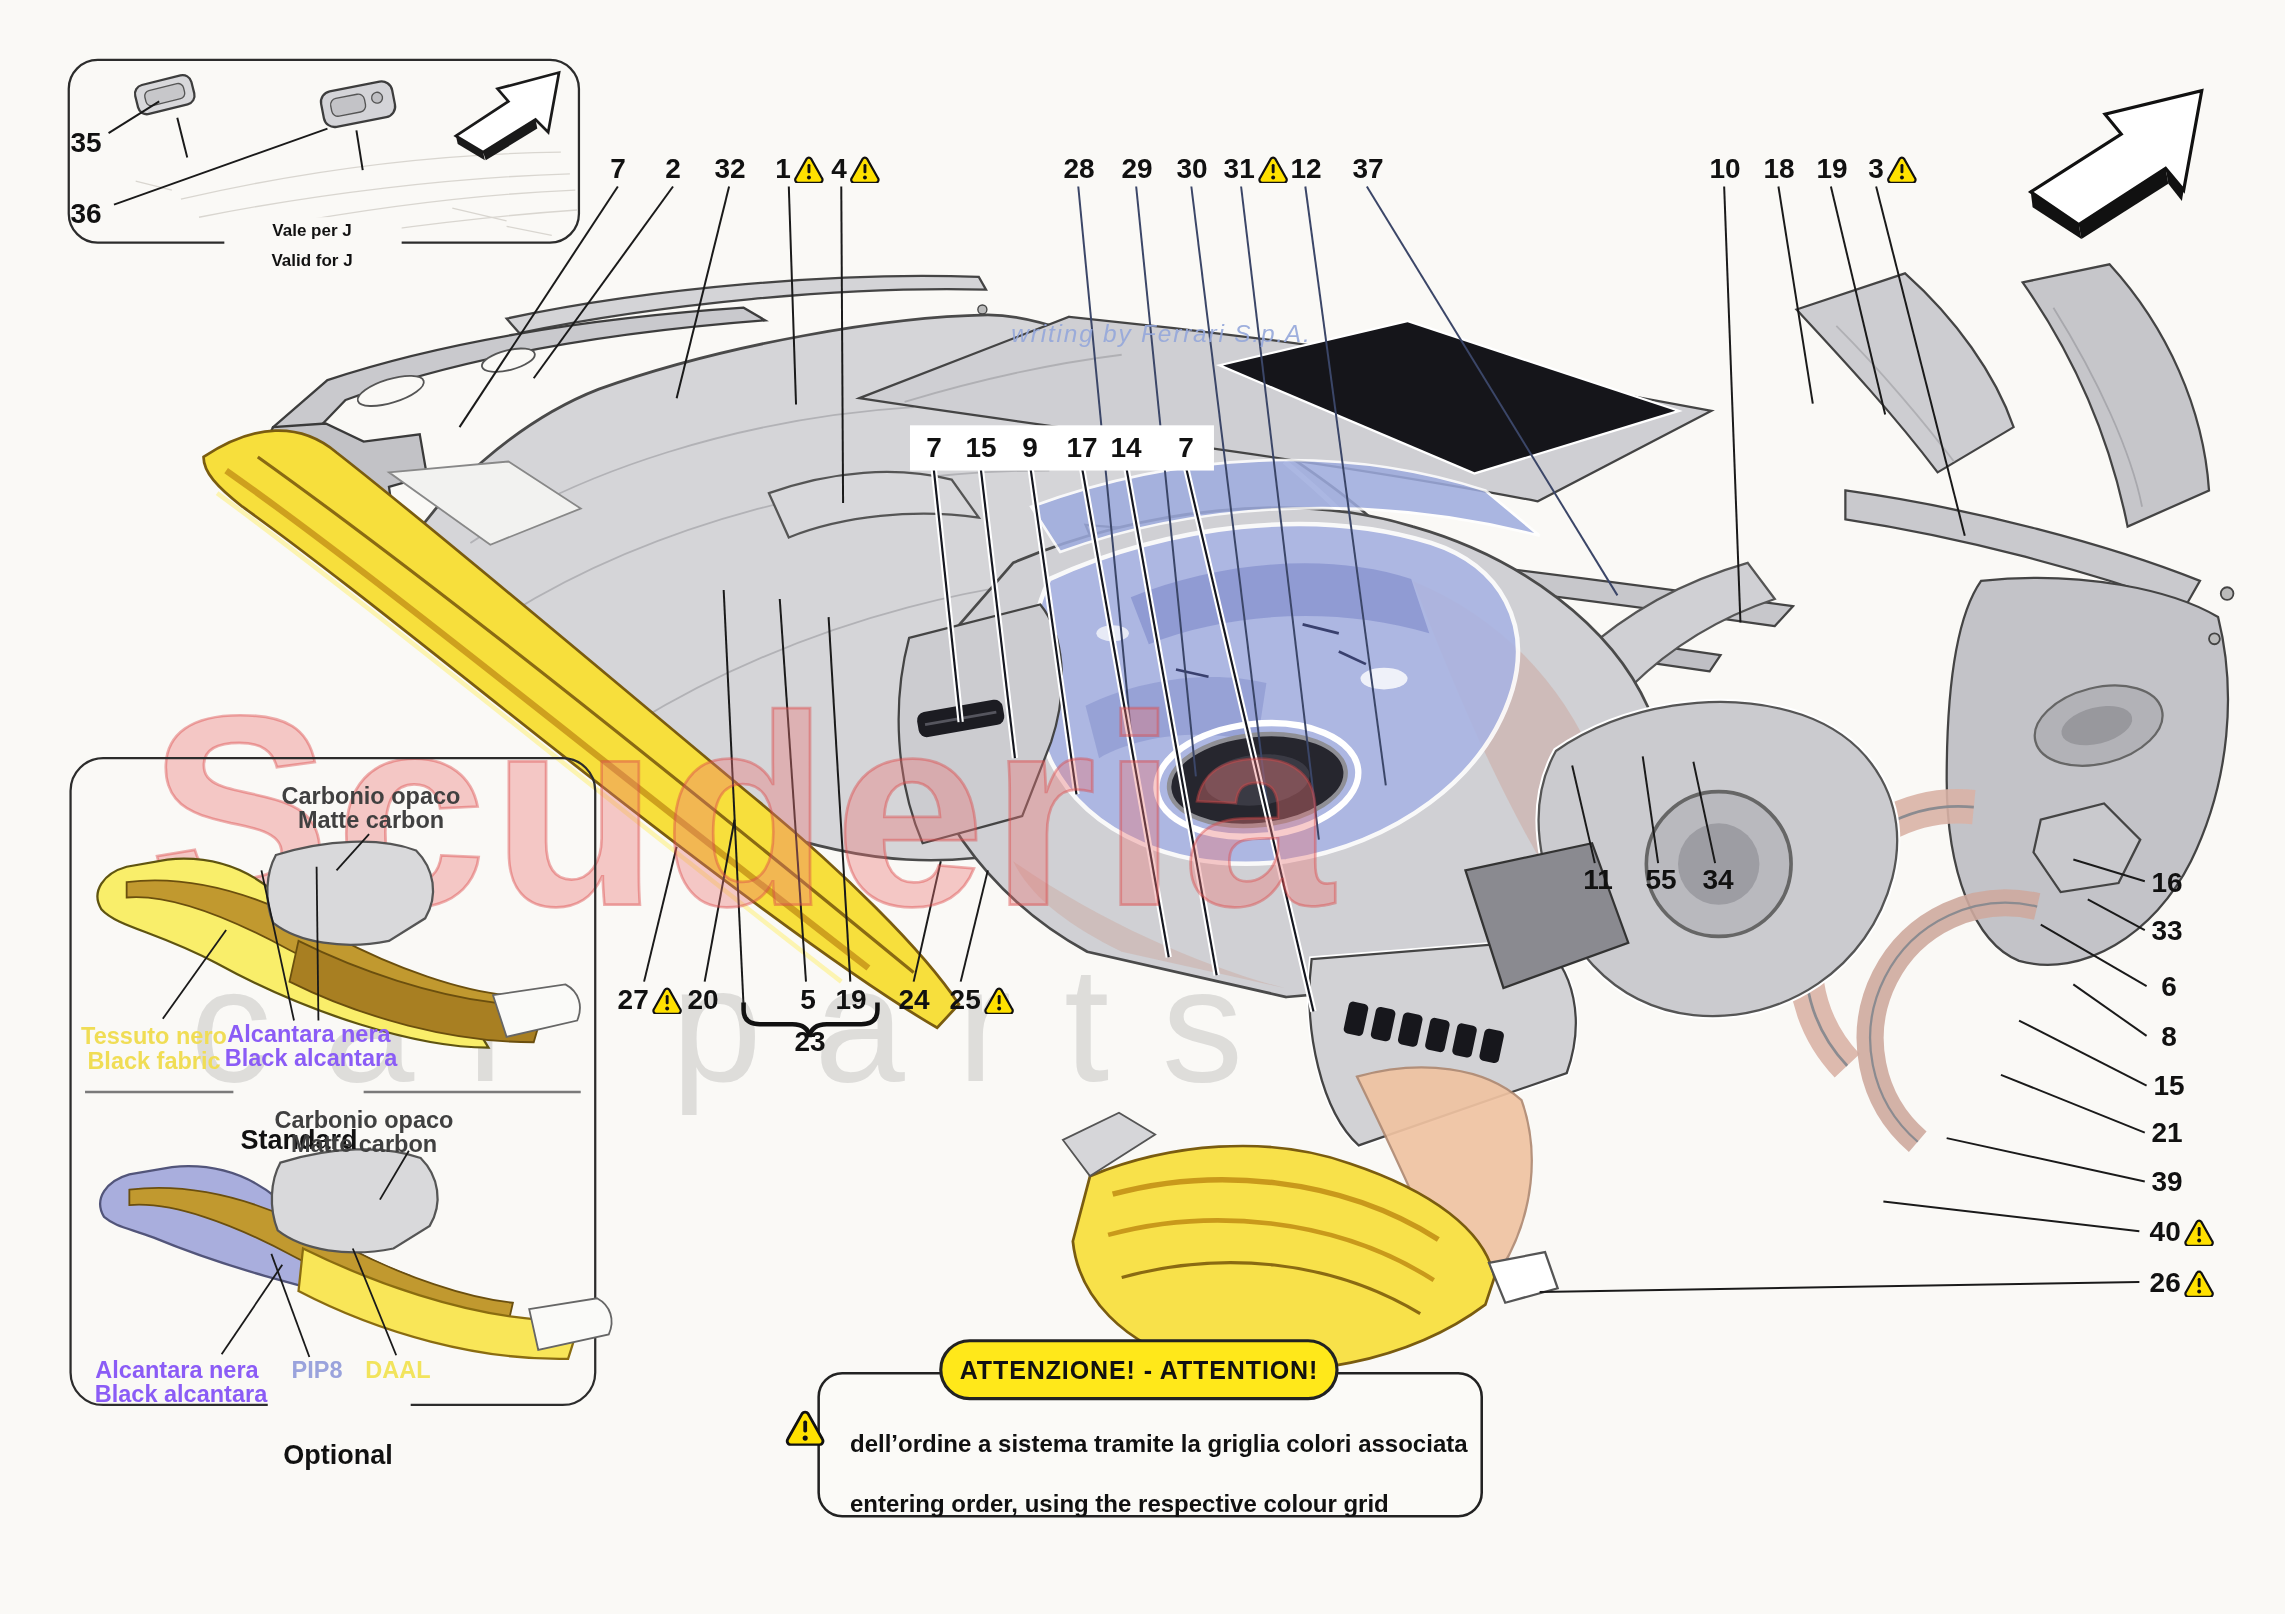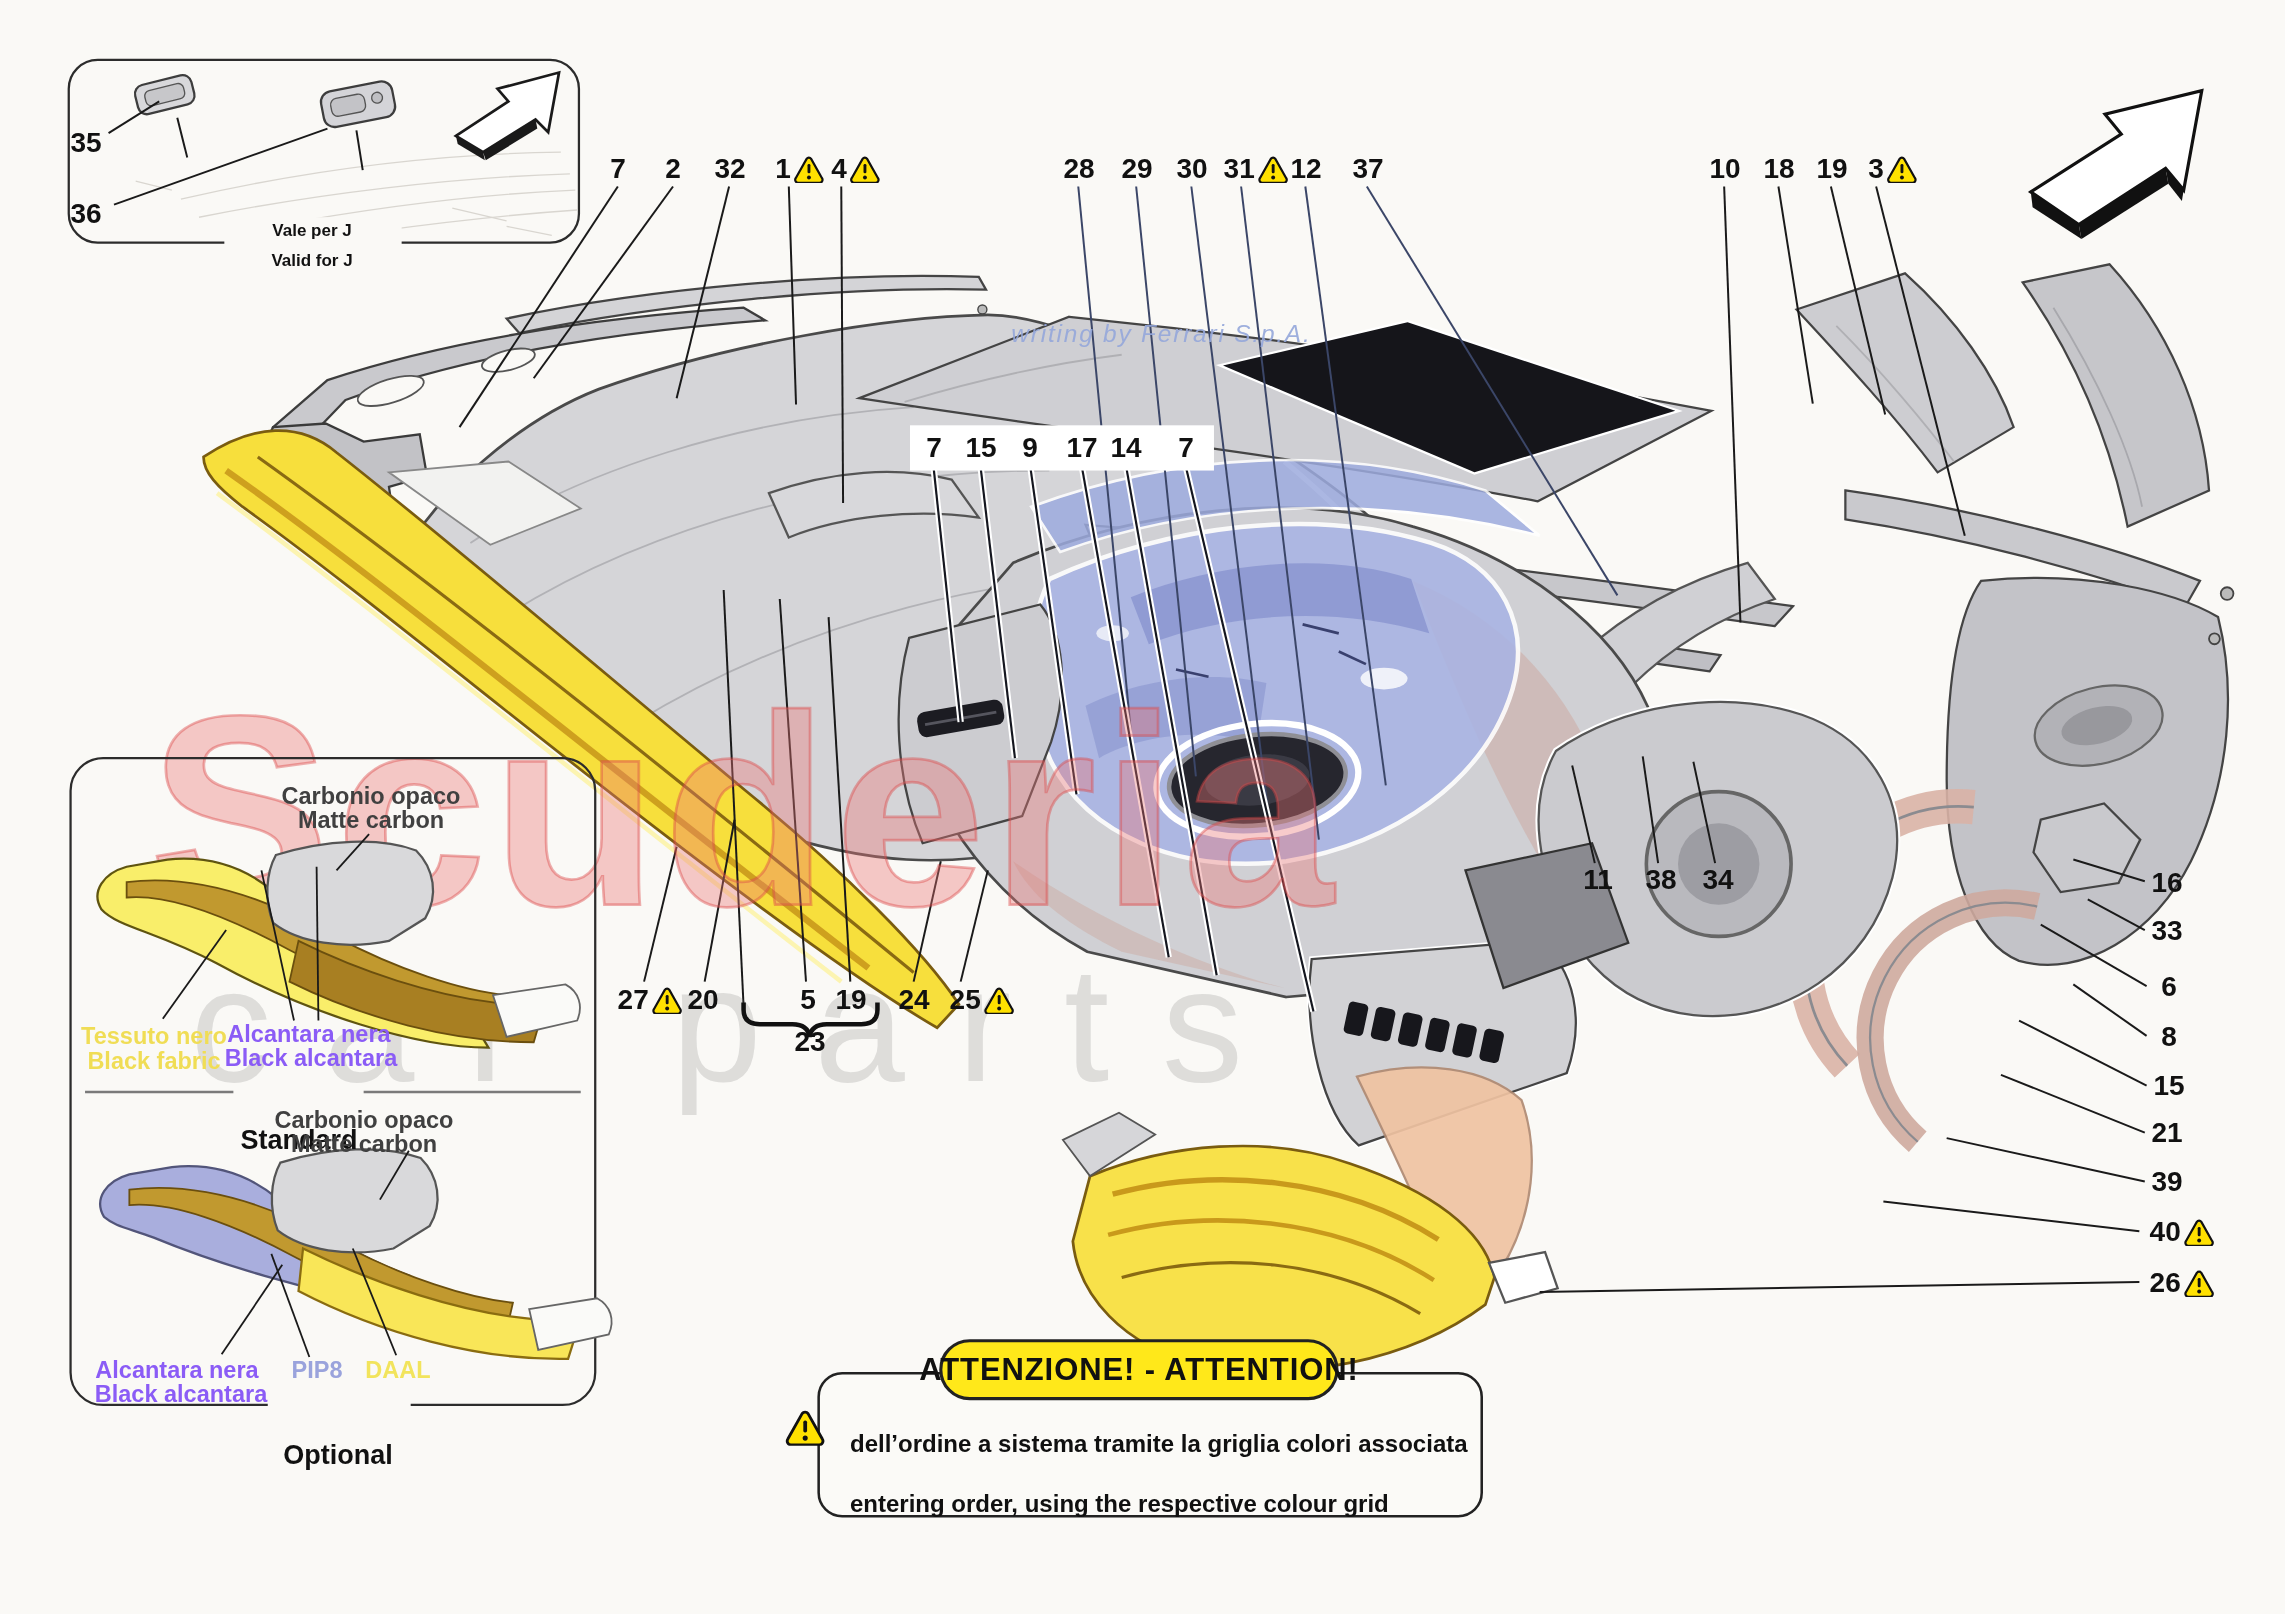--- a/index.html
+++ b/index.html
@@ -4,21 +4,21 @@
 <style>
   html,body{margin:0;padding:0;background:#f6f5f2;font-family:"Liberation Sans",sans-serif;}
   .stage{position:relative;width:2285px;height:1615px;background:#faf9f6;overflow:hidden;}
   svg.art{position:absolute;left:0;top:0;width:2285px;height:1615px;}
   .txt{position:absolute;transform:translate(-50%,-50%);white-space:nowrap;font-weight:bold;color:#111;}
   .co{font-size:28px;letter-spacing:0;display:flex;align-items:center;gap:2.7px;}
   .co .warn{width:31px;height:27px;flex:none;}
   .cap{font-size:17px;}
   .key-label{font-size:23.5px;line-height:25px;}
   .key-head{font-size:27px;margin-top:48px;}
-  .att-title{font-size:31px;letter-spacing:0.9px;}
+  .att-title{font-size:25px;letter-spacing:0.9px;}
   .att-line{position:absolute;font-weight:bold;font-size:24px;white-space:nowrap;color:#101010;}
   .gold{color:#8b5cf6;}
   .fabric{color:#f0dd55;}
   .carbon{color:#404040;}
   .pip{color:#9aa3dc;}
   .daal{color:#f2e45c;}
 </style>
 </head>
 <body>
 
@@ -439,21 +439,21 @@
       </svg>
     </div>
 <div class="txt co" style="left:810px;top:1042px">
       <span>23</span>
     </div>
 
 <div class="txt co" style="left:1598px;top:880px">
       <span>11</span>
     </div>
 <div class="txt co" style="left:1661px;top:880px">
-      <span>38</span>
+      <span>55</span>
     </div>
 <div class="txt co" style="left:1718px;top:880px">
       <span>34</span>
     </div>
 
 <div class="txt co" style="left:2167px;top:883px">
       <span>16</span>
     </div>
 <div class="txt co" style="left:2167px;top:931px">
       <span>33</span>

